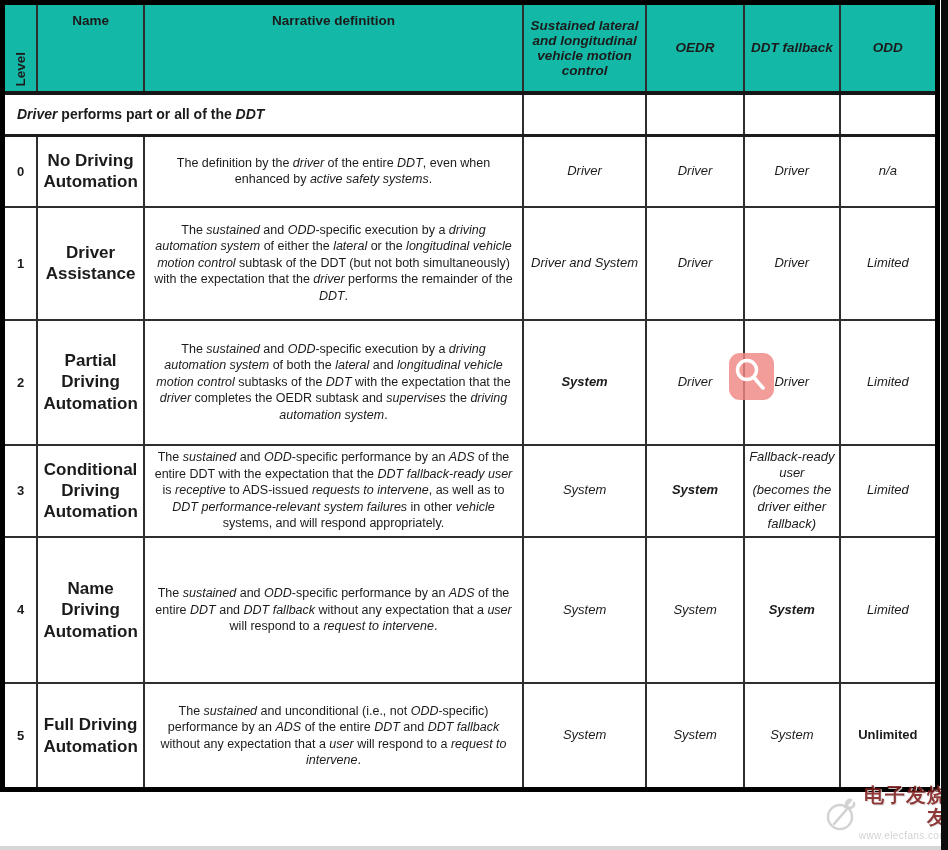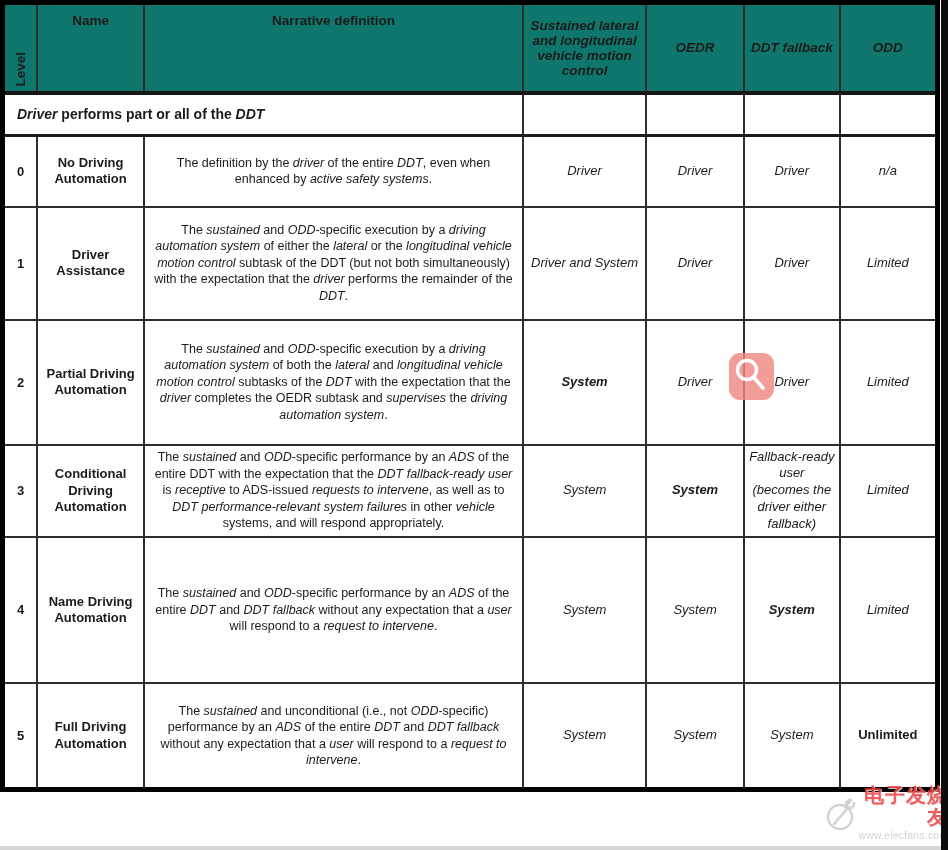--- a/index.html
+++ b/index.html
@@ -4,49 +4,49 @@
 <style>
   html,body{margin:0;padding:0;background:#d6d6d6;}
   .screen{position:relative;width:948px;height:850px;background:#ffffff;overflow:hidden;
           font-family:"Liberation Sans",sans-serif;color:#1b1b1b;}
   table.sae{position:absolute;left:0;top:0;width:940px;border-collapse:collapse;table-layout:fixed;
             background:#ffffff;border:5px solid #000;}
   col.c-level{width:34px}col.c-name{width:105px}col.c-narr{width:372px}
   col.c-motion{width:121px}col.c-oedr{width:96px}col.c-fallback{width:94px}col.c-odd{width:96px}
   th,td{border:2px solid #2e2e2e;padding:2px 5px;vertical-align:middle;text-align:center;}
   thead tr{height:90px;}
-  thead th{background:#0f766e;font-size:13.5px;font-weight:bold;border-bottom:4px solid #161616;}
+  thead th{background:#14b8a6;font-size:13.5px;font-weight:bold;border-bottom:4px solid #161616;}
   th.h-italic{font-style:italic;}
   th.h-top{vertical-align:top;padding-top:8px;}
   th.level-h{vertical-align:bottom;padding-bottom:4px;}
   .rot{writing-mode:vertical-rl;transform:rotate(180deg);margin:0 auto;font-weight:bold;font-size:13.5px;}
   tbody tr:nth-child(1){height:43px}
   tbody tr:nth-child(2){height:71px}
   tbody tr:nth-child(3){height:113px}
   tbody tr:nth-child(4){height:125px}
   tbody tr:nth-child(5){height:34px}
   tbody tr:nth-child(6){height:146px}
   tbody tr:nth-child(7){height:107px}
   tbody tr:nth-child(8){height:99px}
   td.section-cell{text-align:left;padding-left:12px;font-size:14px;font-weight:bold;}
   tr.section-row td{border-top:3px solid #1c1c1c;border-bottom:3px solid #1c1c1c;}
   td.level-cell{font-weight:bold;font-size:13px;}
-  td.name-cell{font-weight:bold;font-size:13px;line-height:1.25;margin-left:48px;}
+  td.name-cell{font-weight:bold;font-size:17px;line-height:1.25;margin-left:48px;}
   td.narrative-cell{font-size:12.5px;line-height:1.32;padding:3px 7px;}
   td.value-cell{font-size:13px;line-height:1.3;padding:3px 4px;}
   .i{font-style:italic}
   .b{font-weight:bold}
   .bi{font-weight:bold;font-style:italic}
   .magnifier{position:absolute;left:729px;top:353px;width:45px;height:47px;border-radius:11px;
              background:rgba(240,135,132,0.82);display:flex;align-items:center;justify-content:center;}
   .watermark{position:absolute;left:826px;top:784px;width:122px;display:flex;align-items:center;
              opacity:0.88;pointer-events:none;}
   .wm-icon{flex:0 0 30px;height:44px;margin-right:1px;}
   .wm-text{flex:1;text-align:right;}
-  .wm-title{font-size:20px;font-weight:bold;color:#ef4444;letter-spacing:1px;line-height:1.1;
+  .wm-title{font-size:20px;font-weight:bold;color:#7f1d1d;letter-spacing:1px;line-height:1.1;
             text-shadow:1px 1px 0 #e2e2e2;}
   .wm-url{font-size:10px;color:#cdcdcd;letter-spacing:0.4px;margin-top:2px;}
   .right-strip{position:absolute;right:0;top:0;width:7px;height:850px;background:#0c0c0c;}
   .bottom-strip{position:absolute;left:0;top:846px;width:941px;height:4px;background:#d6d6d6;}
 </style>
 </head>
 <body>
 
 <div class="screen">
 

